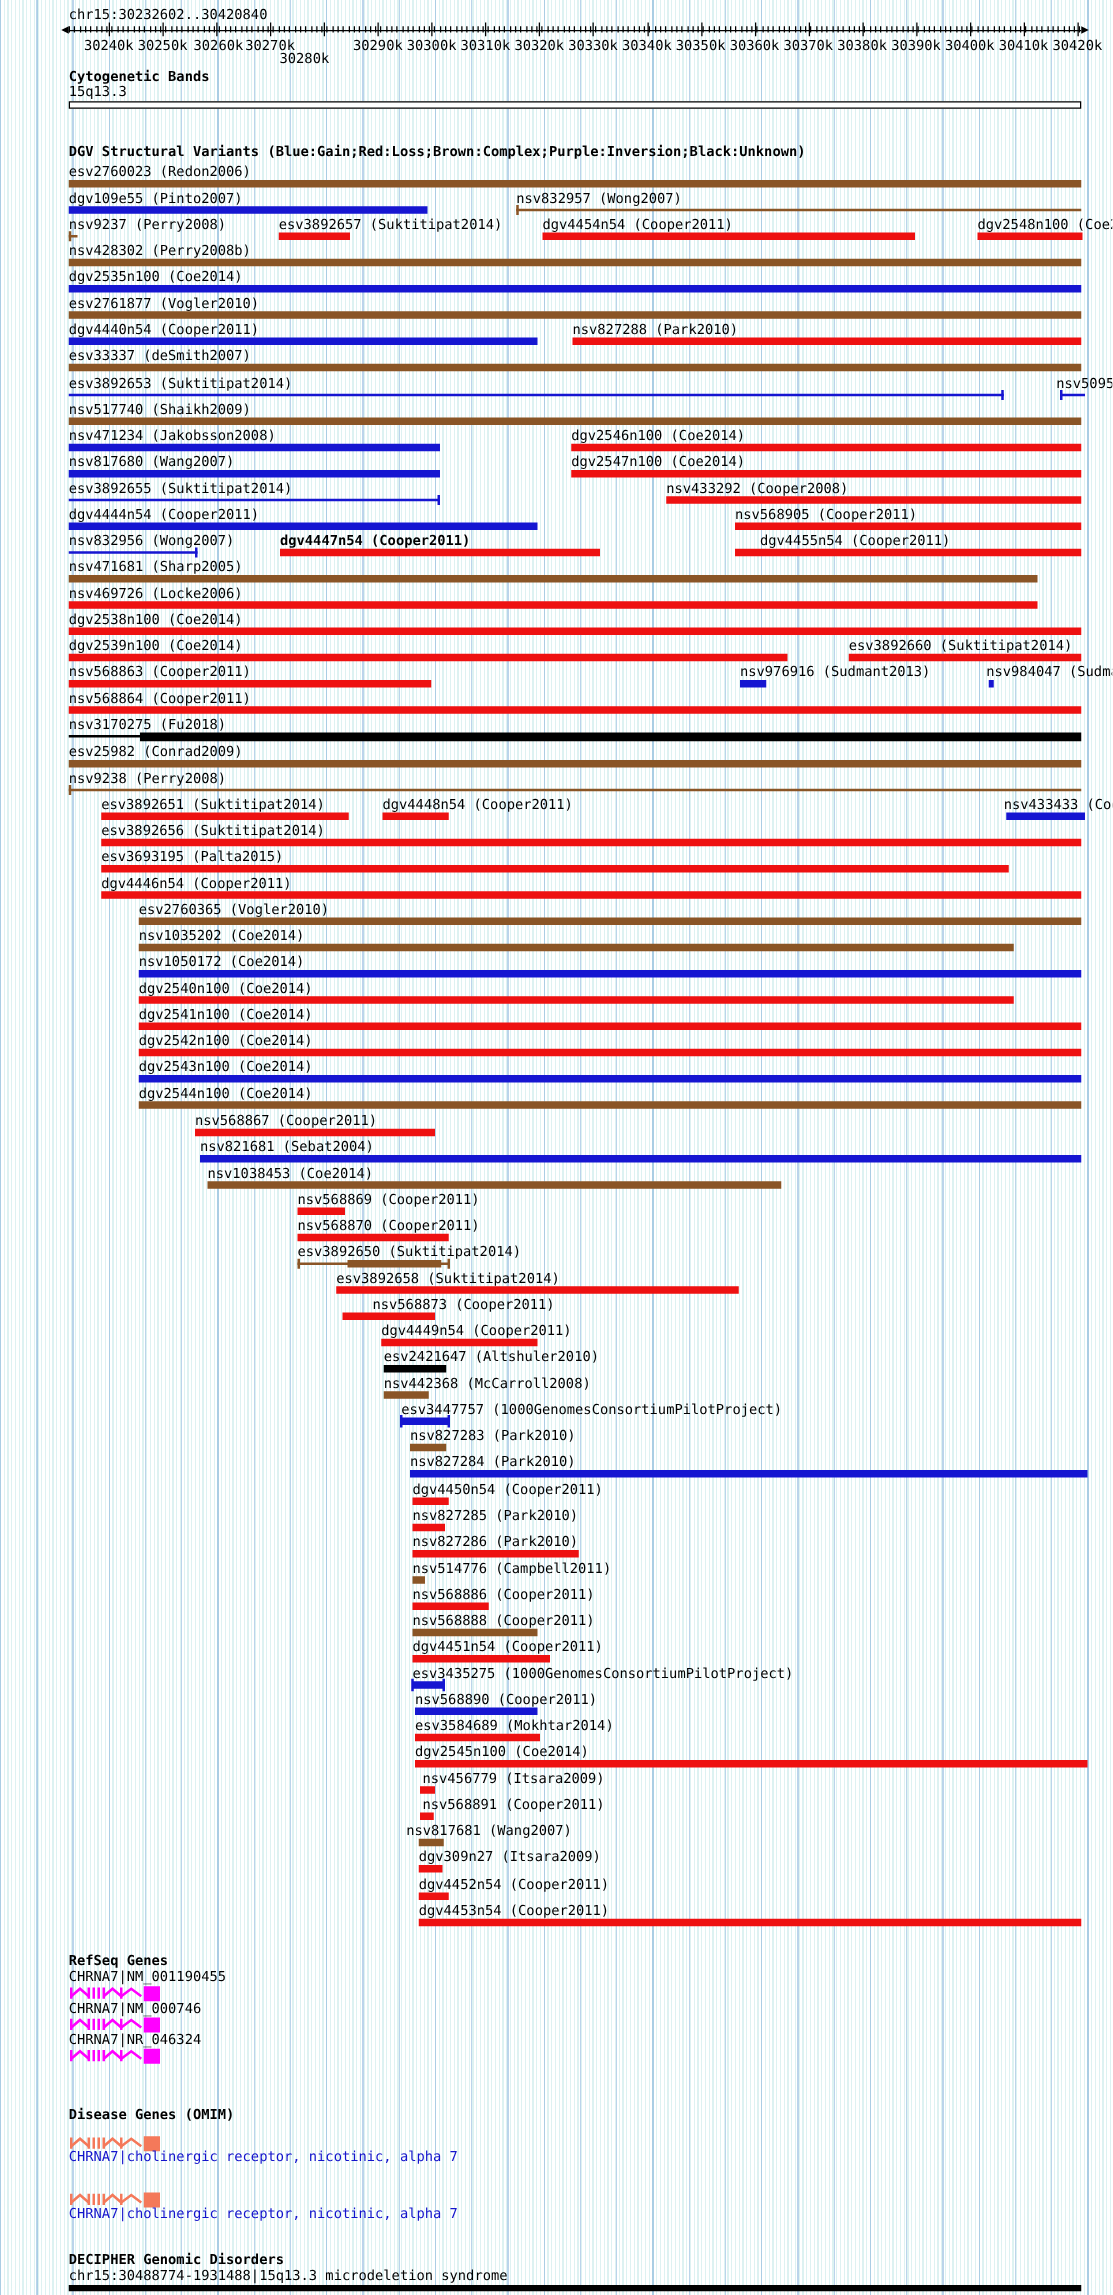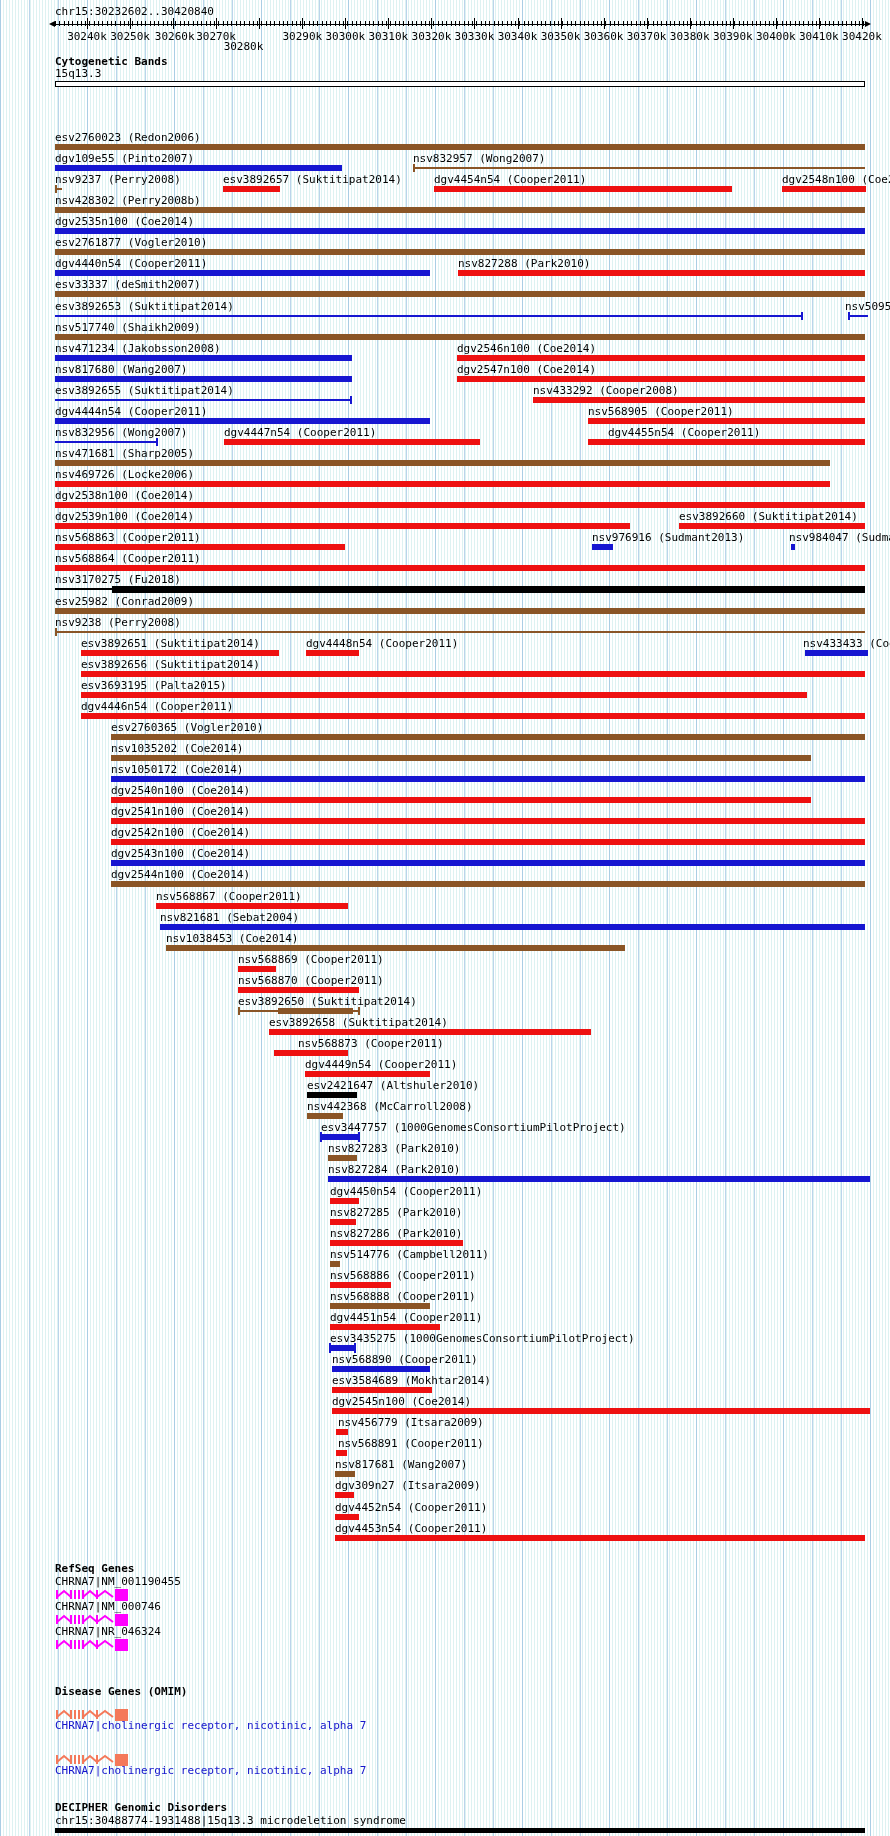--- a/index.html
+++ b/index.html
@@ -264,20 +264,21 @@
       <div class="Mtick" style="left: 818.8px; top: 18px;"></div>
       <div class="tick-label" style="left: 797.3px; top: 31px;">30410k</div>
       <div class="Mtick" style="left: 861.9px; top: 18px;"></div>
       <div class="tick-label" style="left: 840.4px; top: 31px;">30420k</div>
     </div>
 
   <div class="t b" style="left:55px;top:56px;">Cytogenetic Bands</div>
   <div class="t" style="left:55px;top:68px;">15q13.3</div>
   <div class="band-rect" style="left:55px;top:81px;width:808px;height:4px;"></div>
 
+  <div class="t b" style="left:55px;top:116px;">DGV Structural Variants (Blue:Gain;Red:Loss;Brown:Complex;Purple:Inversion;Black:Unknown)</div>
   <div id="dgv-rows">
       <div class="vlabel" style="left: 55px; top: 132px;">esv2760023 (Redon2006)</div>
       <div class="vbar" style="left: 55px; top: 144px; width: 810px; height: 6px; background: rgb(138, 85, 38);"></div>
       <div class="vlabel" style="left: 55px; top: 153px;">dgv109e55 (Pinto2007)</div>
       <div class="vbar" style="left: 55px; top: 165px; width: 287px; height: 6px; background: rgb(22, 22, 209);"></div>
       <div class="vlabel" style="left: 413px; top: 153px;">nsv832957 (Wong2007)</div>
       <div class="vline" style="left: 413px; top: 167px; width: 452px; background: rgb(138, 85, 38);"></div>
       <div class="vtick" style="left: 413px; top: 164px; background: rgb(138, 85, 38);"></div>
       <div class="vlabel" style="left: 55px; top: 174px;">nsv9237 (Perry2008)</div>
       <div class="vline" style="left: 55px; top: 188px; width: 7px; background: rgb(138, 85, 38);"></div>
@@ -321,21 +322,21 @@
       <div class="vtick" style="left: 350px; top: 396px; background: rgb(22, 22, 209);"></div>
       <div class="vlabel" style="left: 533px; top: 385px;">nsv433292 (Cooper2008)</div>
       <div class="vbar" style="left: 533px; top: 397px; width: 332px; height: 6px; background: rgb(238, 17, 17);"></div>
       <div class="vlabel" style="left: 55px; top: 406px;">dgv4444n54 (Cooper2011)</div>
       <div class="vbar" style="left: 55px; top: 418px; width: 375px; height: 6px; background: rgb(22, 22, 209);"></div>
       <div class="vlabel" style="left: 588px; top: 406px;">nsv568905 (Cooper2011)</div>
       <div class="vbar" style="left: 588px; top: 418px; width: 277px; height: 6px; background: rgb(238, 17, 17);"></div>
       <div class="vlabel" style="left: 55px; top: 427px;">nsv832956 (Wong2007)</div>
       <div class="vline" style="left: 55px; top: 441px; width: 103px; background: rgb(22, 22, 209);"></div>
       <div class="vtick" style="left: 156px; top: 438px; background: rgb(22, 22, 209);"></div>
-      <div class="vlabel" style="left: 224px; top: 427px;">dgv4447n54 (Cooper2011)</div>
+      <div class="vlabel" style="left: 224px; top: 427px; font-weight: bold;">dgv4447n54 (Cooper2011)</div>
       <div class="vbar" style="left: 224px; top: 439px; width: 256px; height: 6px; background: rgb(238, 17, 17);"></div>
       <div class="vlabel" style="left: 608px; top: 427px;">dgv4455n54 (Cooper2011)</div>
       <div class="vbar" style="left: 588px; top: 439px; width: 277px; height: 6px; background: rgb(238, 17, 17);"></div>
       <div class="vlabel" style="left: 55px; top: 448px;">nsv471681 (Sharp2005)</div>
       <div class="vbar" style="left: 55px; top: 460px; width: 775px; height: 6px; background: rgb(138, 85, 38);"></div>
       <div class="vlabel" style="left: 55px; top: 469px;">nsv469726 (Locke2006)</div>
       <div class="vbar" style="left: 55px; top: 481px; width: 775px; height: 6px; background: rgb(238, 17, 17);"></div>
       <div class="vlabel" style="left: 55px; top: 490px;">dgv2538n100 (Coe2014)</div>
       <div class="vbar" style="left: 55px; top: 502px; width: 810px; height: 6px; background: rgb(238, 17, 17);"></div>
       <div class="vlabel" style="left: 55px; top: 511px;">dgv2539n100 (Coe2014)</div>
@@ -440,21 +441,21 @@
       <div class="vlabel" style="left: 332px; top: 1354px;">nsv568890 (Cooper2011)</div>
       <div class="vbar" style="left: 332px; top: 1366px; width: 98px; height: 6px; background: rgb(22, 22, 209);"></div>
       <div class="vlabel" style="left: 332px; top: 1375px;">esv3584689 (Mokhtar2014)</div>
       <div class="vbar" style="left: 332px; top: 1387px; width: 100px; height: 6px; background: rgb(238, 17, 17);"></div>
       <div class="vlabel" style="left: 332px; top: 1396px;">dgv2545n100 (Coe2014)</div>
       <div class="vbar" style="left: 332px; top: 1408px; width: 538px; height: 6px; background: rgb(238, 17, 17);"></div>
       <div class="vlabel" style="left: 338px; top: 1417px;">nsv456779 (Itsara2009)</div>
       <div class="vbar" style="left: 336px; top: 1429px; width: 12px; height: 6px; background: rgb(238, 17, 17);"></div>
       <div class="vlabel" style="left: 338px; top: 1438px;">nsv568891 (Cooper2011)</div>
       <div class="vbar" style="left: 336px; top: 1450px; width: 11px; height: 6px; background: rgb(238, 17, 17);"></div>
-      <div class="vlabel" style="left: 335px; top: 1459px;">nsv817681 (Wang2007)</div>
+      <div class="vlabel" style="left: 325px; top: 1459px;">nsv817681 (Wang2007)</div>
       <div class="vbar" style="left: 335px; top: 1471px; width: 20px; height: 6px; background: rgb(138, 85, 38);"></div>
       <div class="vlabel" style="left: 335px; top: 1480px;">dgv309n27 (Itsara2009)</div>
       <div class="vbar" style="left: 335px; top: 1492px; width: 19px; height: 6px; background: rgb(238, 17, 17);"></div>
       <div class="vlabel" style="left: 335px; top: 1502px;">dgv4452n54 (Cooper2011)</div>
       <div class="vbar" style="left: 335px; top: 1514px; width: 24px; height: 6px; background: rgb(238, 17, 17);"></div>
       <div class="vlabel" style="left: 335px; top: 1523px;">dgv4453n54 (Cooper2011)</div>
       <div class="vbar" style="left: 335px; top: 1535px; width: 530px; height: 6px; background: rgb(238, 17, 17);"></div>
     </div>
 
   <div class="t b" style="left:55px;top:1563px;">RefSeq Genes</div>

